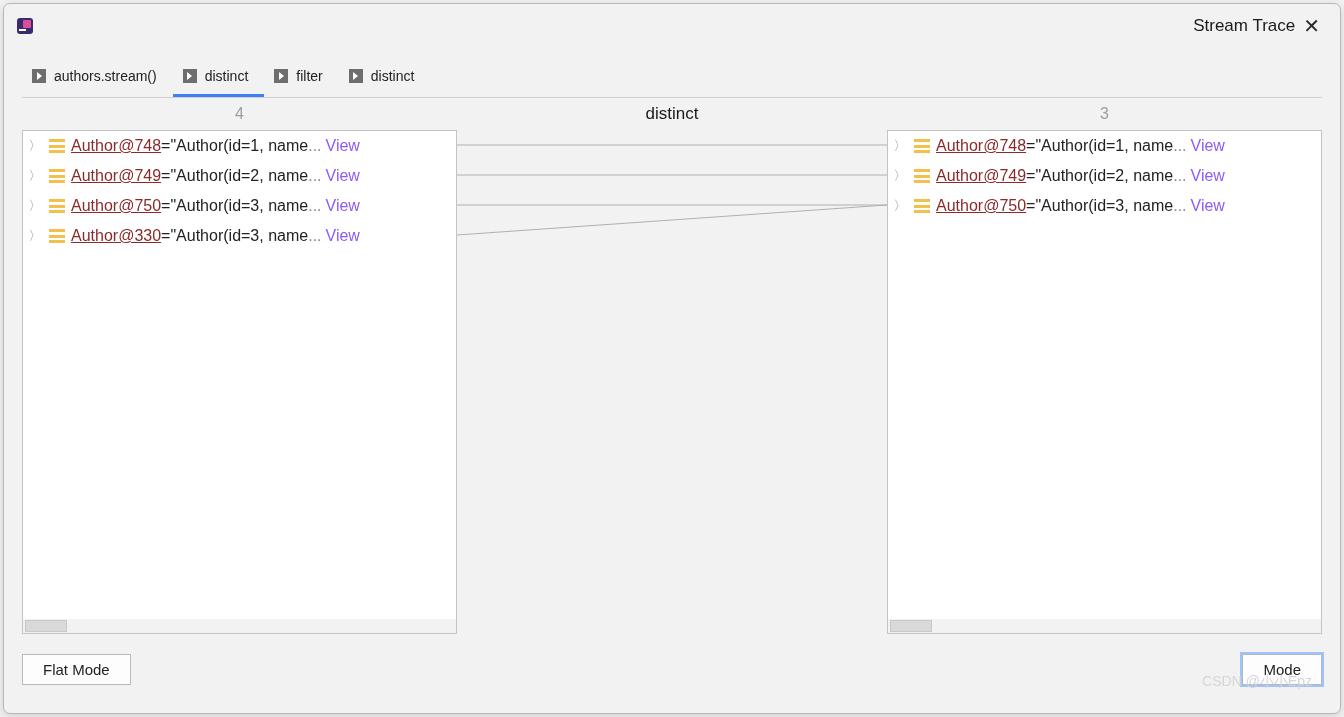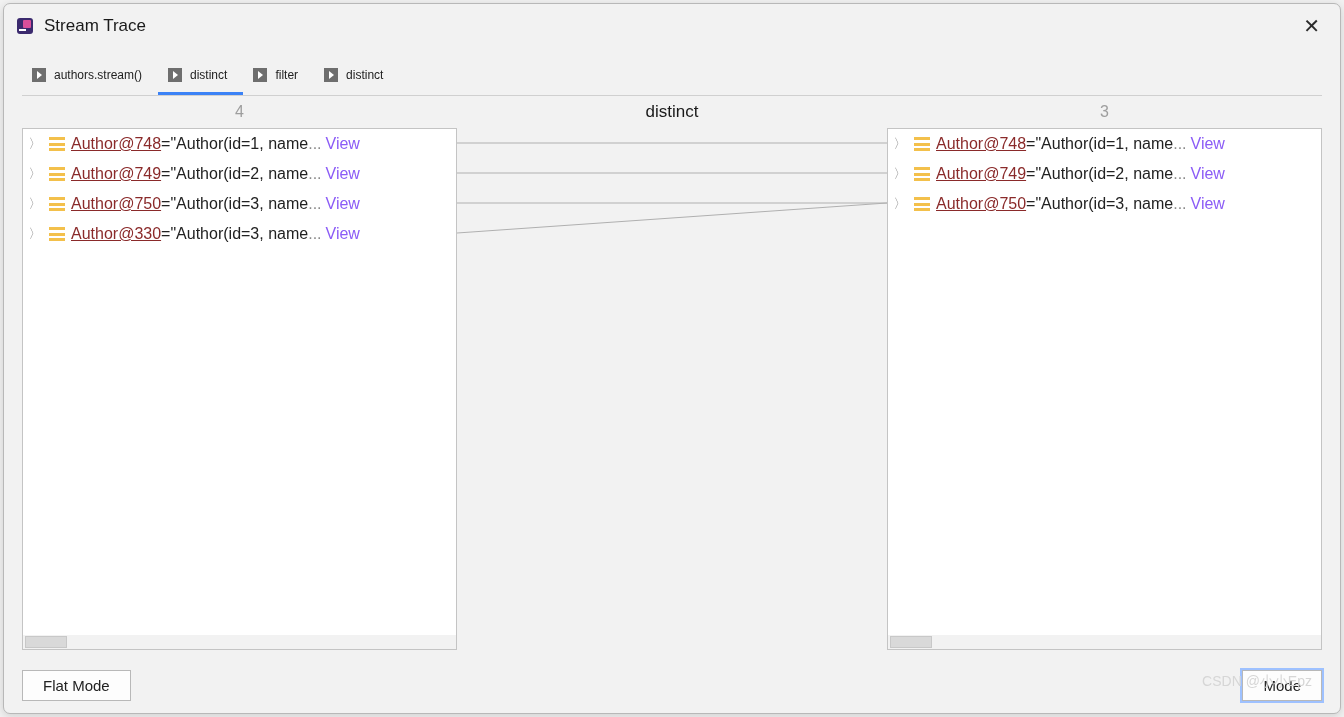--- a/index.html
+++ b/index.html
@@ -1,23 +1,23 @@
 <!DOCTYPE html>
 <html><head>
 <meta charset="utf-8">
 <style>
 * { box-sizing: border-box; margin: 0; padding: 0; }
 body { font-family: "Segoe UI", Arial, sans-serif; font-size: 14px; background: #f2f2f2; width: 1344px; height: 717px; overflow: hidden; }
 .dialog { position: absolute; left: 3px; top: 3px; right: 3px; bottom: 3px; background: #f2f2f2; border: 1px solid #b8b8b8; border-radius: 7px; display: flex; flex-direction: column; box-shadow: 0 2px 10px rgba(0,0,0,0.15); }
 .titlebar { display: flex; align-items: center; padding: 6px 12px 2px 12px; }
 .title-icon { width: 18px; height: 18px; margin-right: 10px; }
-.title-text { font-size: 17px; color: #1a1a1a; flex: 1; }
+.title-text { font-size: 17px; color: #1a1a1a; flex: 1; text-align: right; }
 .close-x { font-size: 20px; color: #2b2b2b; cursor: pointer; padding: 4px 8px; }
 .tabs { display: flex; border-bottom: 1px solid #d0d0d0; margin: 18px 18px 0 18px; }
-.tab { display: flex; padding: 6px 16px 10px 10px; cursor: pointer; font-size: 12px; color: #222; border-bottom: 3px solid transparent; }
+.tab { display: flex; align-items: center; padding: 6px 16px 10px 10px; cursor: pointer; font-size: 14px; color: #222; border-bottom: 3px solid transparent; }
 .tab.active { border-bottom: 3px solid #3b82f6; }
 .tab-icon { width: 14px; height: 14px; margin-right: 8px; background: #6e6e6e; display: inline-flex; align-items: center; justify-content: center; }
 .tab-icon::after { content: ""; width: 0; height: 0; border-top: 4px solid transparent; border-bottom: 4px solid transparent; border-left: 5px solid #fff; }
 .content { flex: 1; position: relative; margin: 0 18px; overflow: hidden; }
 .count-row { display: flex; height: 32px; align-items: center; }
 .count-left { width: 435px; text-align: center; color: #9e9e9e; font-size: 16px; }
 .op-label { flex: 1; text-align: center; font-size: 17px; color: #1a1a1a; }
 .count-right { width: 435px; text-align: center; color: #9e9e9e; font-size: 16px; }
 .panels { position: absolute; top: 32px; left: 0; right: 0; bottom: 0; }
 .panel { position: absolute; top: 0; bottom: 12px; width: 435px; background: #fff; border: 1px solid #c4c4c4; overflow: hidden; }
@@ -29,21 +29,21 @@
 .obj-icon span { height: 3px; background: #f3c04b; display: block; }
 .obj-name { color: #8a2a2a; text-decoration: underline; }
 .eq { color: #222; }
 .str { color: #222; }
 .ellipsis { color: #8a8a8a; }
 .view-link { color: #8b5cf6; margin-left: 4px; cursor: pointer; }
 .scroll-track { position: absolute; left: 0; bottom: 0; right: 0; height: 14px; background: #f2f2f2; }
 .scroll-thumb { position: absolute; bottom: 1px; height: 12px; background: #d9d9d9; border: 1px solid #c8c8c8; }
 svg.lines { position: absolute; top: 0; left: 435px; right: 435px; bottom: 12px; width: calc(100% - 870px); height: calc(100% - 12px); }
 svg.lines line { stroke: #b0b0b0; stroke-width: 1; }
-.footer { display: flex; padding: 8px 18px 12px 18px; align-items: center; }
+.footer { display: flex; padding: 8px 18px 28px 18px; align-items: center; }
 .btn { background: #fdfdfd; border: 1px solid #b8b8b8; padding: 6px 20px; font-size: 15px; color: #222; cursor: pointer; }
 .btn.flat { }
 .btn.close { margin-left: auto; box-shadow: 0 0 0 2px #9ec1ff; }
 .watermark { position: absolute; right: 28px; bottom: 22px; color: #d6d6d6; font-size: 14px; pointer-events: none; }
 </style>
 </head>
 <body>
 
 <div class="dialog">
   <div class="titlebar">

